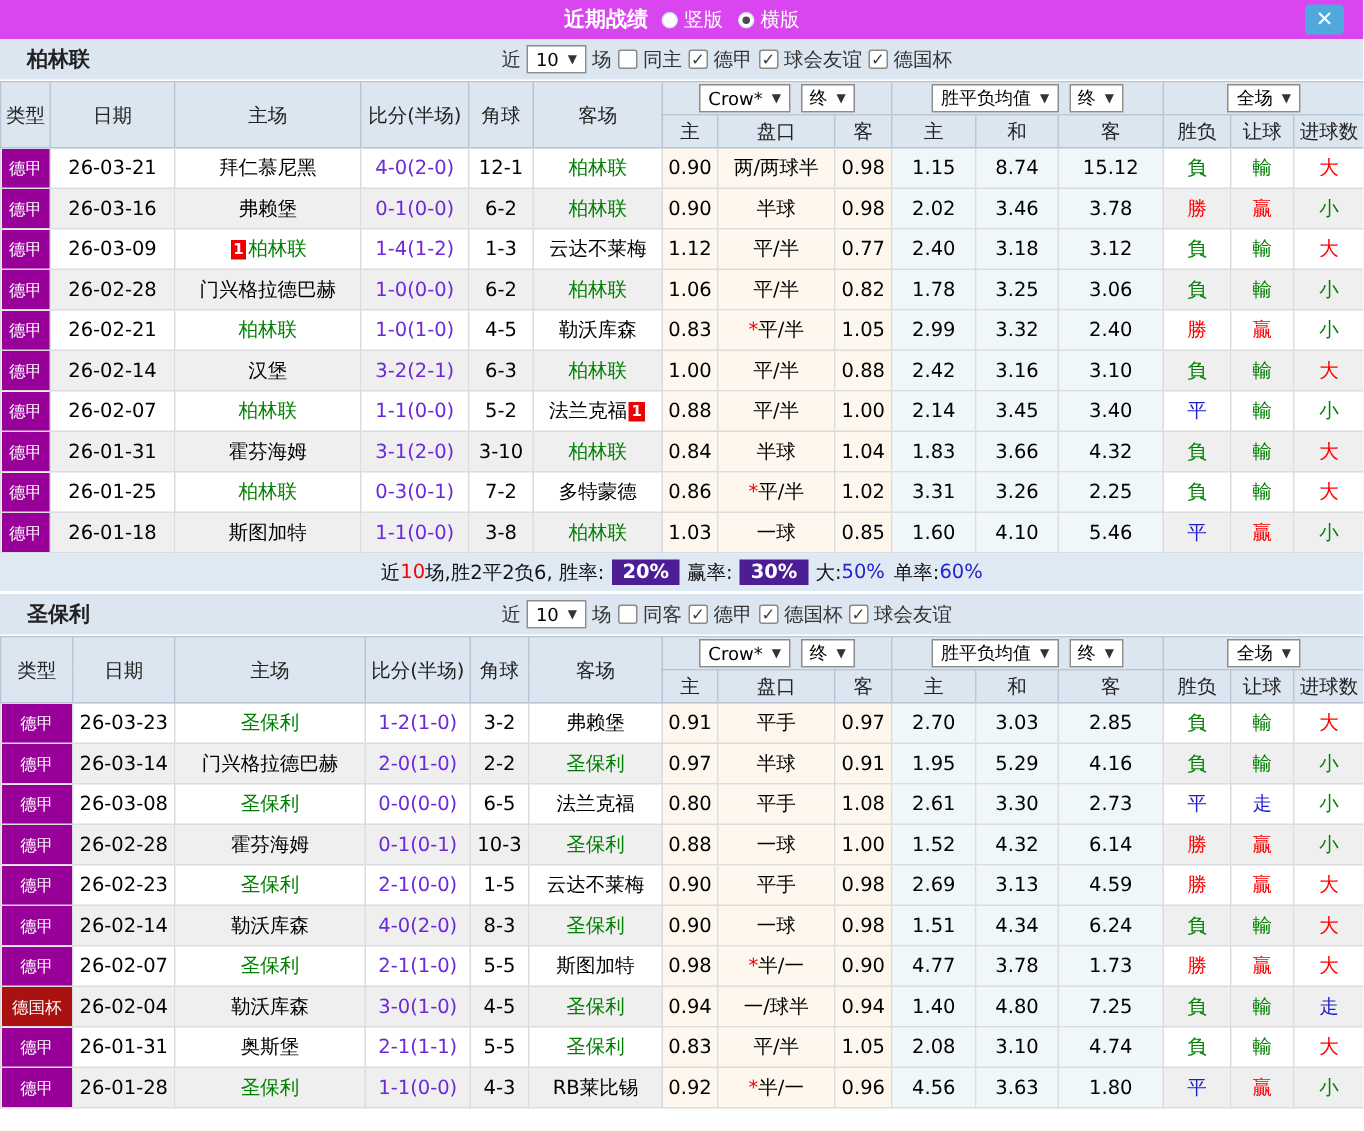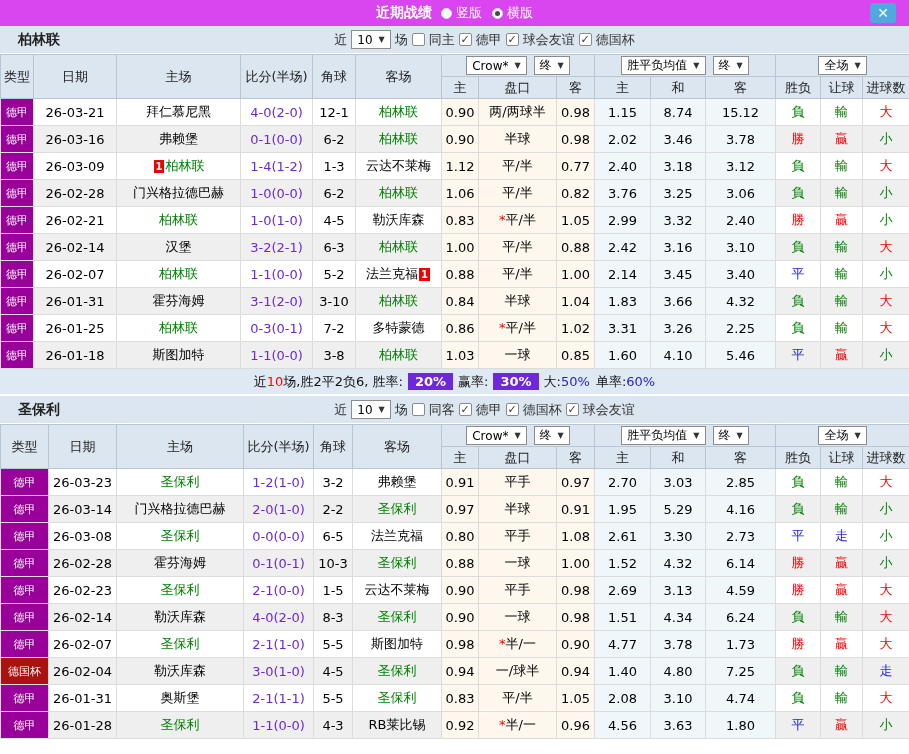--- a/index.html
+++ b/index.html
@@ -42,21 +42,21 @@
   .ft { color:#6d28d9; }
   .ht { color:#6d28d9; }
   .rc { display:inline-block; background:#ee0000; color:#fff; font-size:10px; font-weight:bold; line-height:13px;
         padding:0 2px; vertical-align:middle; margin:0 1px; }
   .star { color:#ff0000; }
 
   
   .summary { height:25px; background:#dfe9f3; display:flex; align-items:center; justify-content:center; font-size:13px; color:#111; }
   .summary .red { color:#ff0000; }
   .summary .blue { color:#2424cc;text-align:center; }
-  .pct { background:#6d28d9; color:#fff; font-weight:bold; padding:1px 7px; margin:0 5px; }
+  .pct { background:#4c1d95; color:#fff; font-weight:bold; padding:1px 7px; margin:0 5px; }
   .slabel { margin-left:6px; }
 </style>
 </head>
 <body>
 
 <div class="page">
   <div class="titlebar">
     <div class="title-group">
       <span class="tb-title">近期战绩</span>
       <span id="view-radios" style="display: inline-flex; gap: 10px; margin-left: 2px;">
@@ -221,21 +221,21 @@
             <tr class="alt">
               <td class="c-type" style="background: rgb(153, 0, 153);">德甲</td>
               <td class="plain">26-02-28</td>
               <td class="plain"><span>门兴格拉德巴赫</span></td>
               <td class="plain"><span class="ft">1-0</span><span class="ht">(0-0)</span></td>
               <td class="plain">6-2</td>
               <td class="plain"><span class="focus">柏林联</span></td>
               <td class="c-asian">1.06</td>
               <td class="c-asian"><span>平/半</span></td>
               <td class="c-asian">0.82</td>
-              <td class="c-euro">3.76</td>
+              <td class="c-euro">1.78</td>
               <td class="c-euro">3.25</td>
               <td class="c-euro">3.06</td>
               <td class="plain" style="color: rgb(0, 128, 0);">負</td>
               <td class="plain" style="color: rgb(0, 128, 0);">輸</td>
               <td class="plain" style="color: rgb(0, 128, 0);">小</td>
             </tr>
             <tr>
               <td class="c-type" style="background: rgb(153, 0, 153);">德甲</td>
               <td class="plain">26-02-21</td>
               <td class="plain"><span class="focus">柏林联</span></td>

